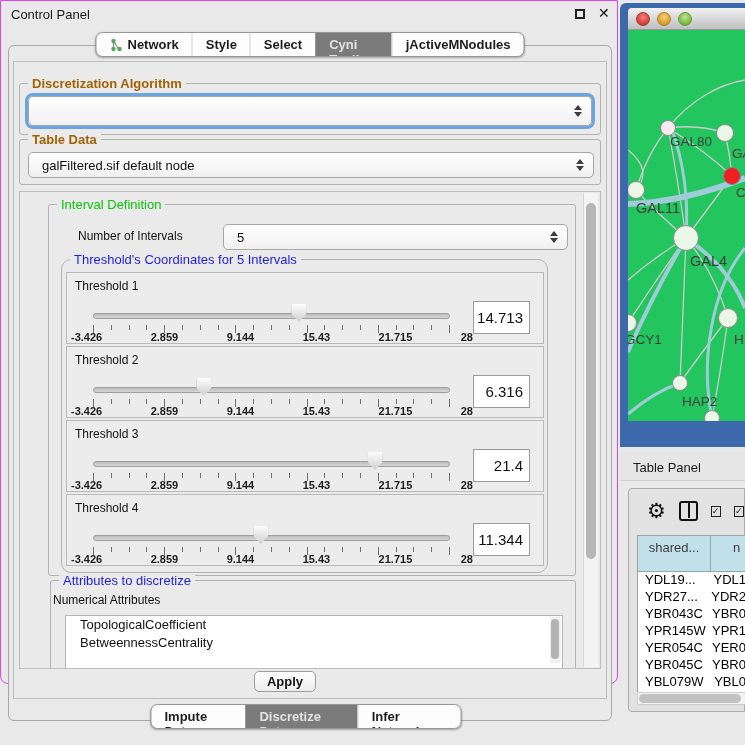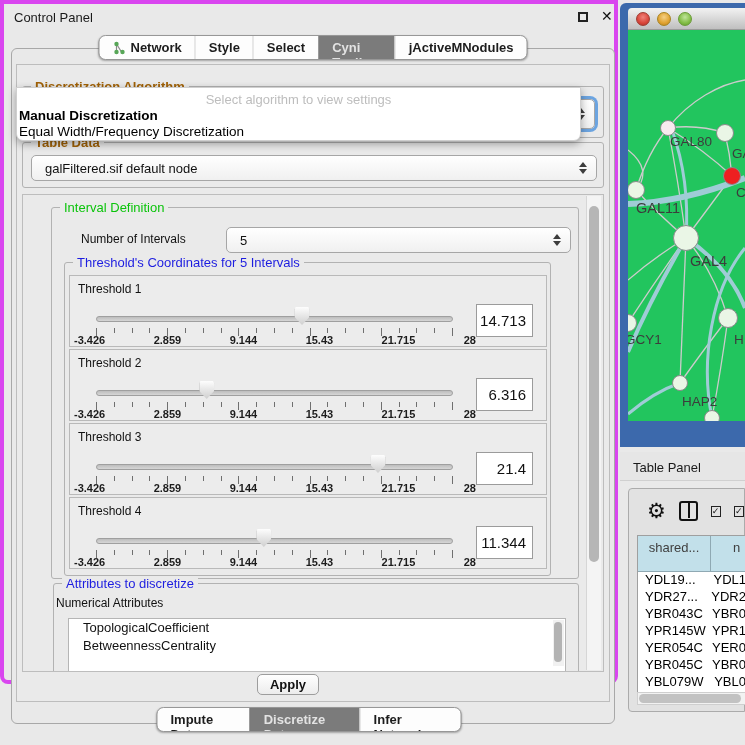--- a/index.html
+++ b/index.html
@@ -1,21 +1,21 @@
 <!DOCTYPE html>
 <html><head>
 <meta charset="utf-8">
 <style>
   html,body{margin:0;padding:0;background:#e9e9e9;}
   *{box-sizing:border-box;font-family:"Liberation Sans","DejaVu Sans",sans-serif;}
   .page{position:relative;width:745px;height:745px;background:#e9e9e9;overflow:hidden;}
   .abs{position:absolute;}
 
   
-  .cp-window{left:0;top:0;width:618px;height:684px;background:#e9e9e9;border:4px solid #d946ef;border-radius:0 0 8px 8px;}
+  .cp-window{left:0;top:0;width:618px;height:684px;background:#e9e9e9;border:1px solid #d946ef;border-radius:0 0 8px 8px;}
   .cp-titlebar{left:0;top:0;width:100%;height:26px;}
   .cp-title{left:10px;top:6px;font-size:13px;color:#1a1a1a;}
   .float-btn{left:574px;top:8px;width:10px;height:10px;border:2px solid #222;background:transparent;}
   .close-btn{left:597px;top:4px;font-size:14px;font-weight:700;color:#111;}
 
   
   .seg{display:flex;background:#fdfdfd;border:1px solid #979797;border-radius:7px;box-shadow:0 1px 2px rgba(0,0,0,.3);overflow:hidden;height:25px;}
   .seg .s{padding:4px 13px 0 13px;font-size:13px;font-weight:700;color:#1c1c1c;display:flex;align-items:flex-start;gap:5px;border-left:1px solid #d2d2d2;}
   .seg .s:first-child{border-left:none;}
   .seg .s.sel{background:#7b7b7b;color:#e3e3e3;border-left:1px solid #7b7b7b;}
@@ -159,41 +159,36 @@
       <span class="gtitle dark">Table Data</span>
       <div class="abs combo" style="left:8px;top:12px;width:566px;height:26px;">
         <span class="val">galFiltered.sif default node</span>
         <span class="spin">
             <i class="up"></i>
             <i class="dn"></i>
           </span>
       </div>
     </div>
 
-    <div class="abs popup">
-      <div class="ph">Select algorithm to view settings</div>
-      <div class="it1">Manual Discretization</div>
-      <div class="it2">Equal Width/Frequency Discretization</div>
-    </div>
 
     <div class="abs scroll-panel">
 
       <div class="abs group" style="left:28px;top:12px;width:528px;height:372px;background:#eaeaea;">
         <span class="gtitle green">Interval Definition</span>
 
         <span class="abs lbl-bold" style="left:29px;top:24px;">Number of Intervals</span>
         <div class="abs combo" style="left:174px;top:19px;width:345px;height:26px;">
           <span class="val">5</span>
           <span class="spin">
               <i class="up"></i>
               <i class="dn"></i>
             </span>
         </div>
 
-        <div class="abs group" style="left:12px;top:54px;width:487px;height:314px;">
+        <div class="abs group" style="left:12px;top:54px;width:487px;height:314px;border-radius:10px;">
           <span class="gtitle blue" style="background:#eaeaea;">Threshold's Coordinates for 5 Intervals</span>
 
           <div class="th-panel" style="top:12px;">
             <span class="abs lbl-bold" style="left:8px;top:6px;">Threshold 1</span>
             <div class="track"></div>
             <div class="track-wrap">
                 <div class="handle" style="left: 57.7%;"></div>
               </div>
             <div class="ticks">
                 <i class="big"></i>

